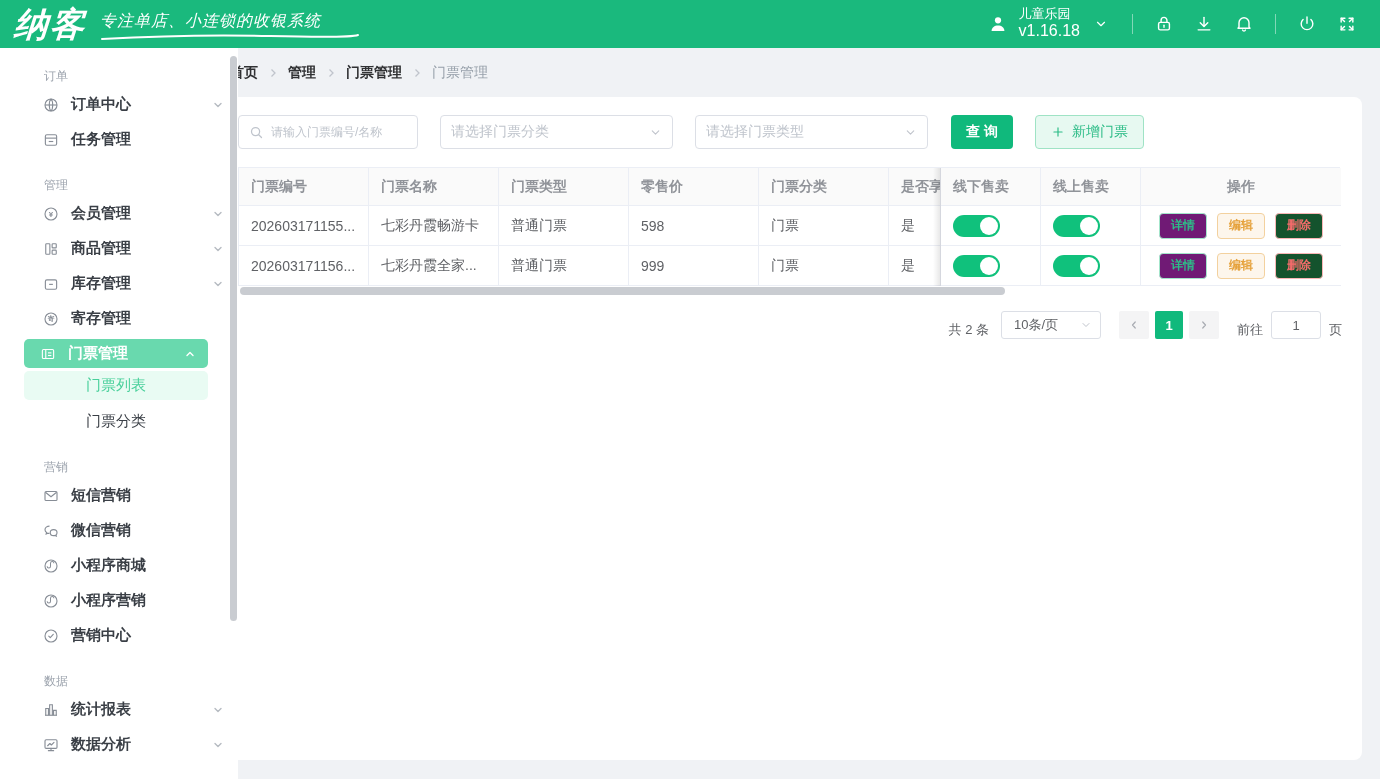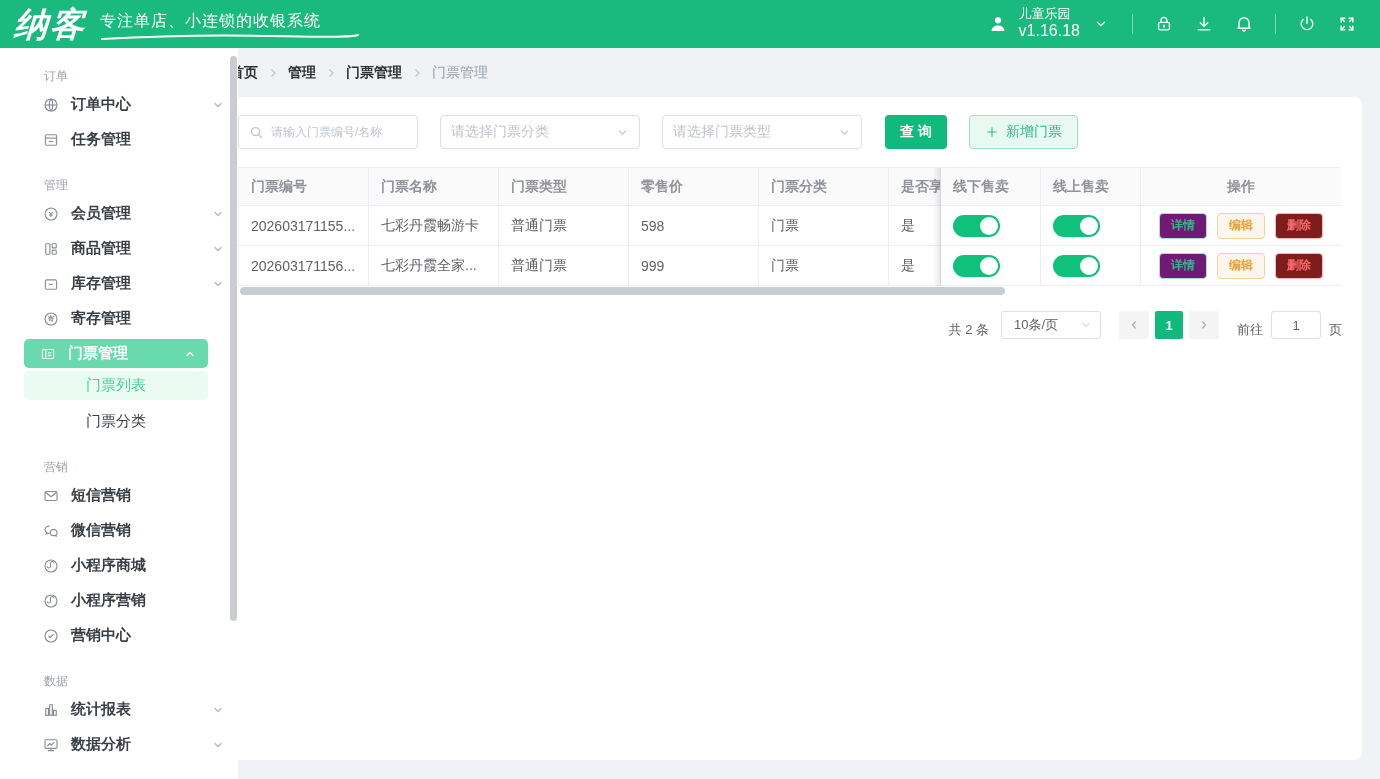--- a/index.html
+++ b/index.html
@@ -2,21 +2,21 @@
 <html><head>
 <meta charset="utf-8">
 <style>
   * { box-sizing: border-box; margin: 0; padding: 0; }
   html,body { width:1380px; height:779px; overflow:hidden; font-family:"Liberation Sans","DejaVu Sans",sans-serif; background:#f0f2f5; }
 
   
   .topbar { position:absolute; left:0; top:0; width:1380px; height:48px; background:#1ab97d; display:flex; align-items:center; padding:0 20px 0 14px; color:#fff; z-index:30; }
   .logo-text { font-size:34px; font-weight:bold; font-style:italic; letter-spacing:2px; line-height:44px; transform:skew(-4deg); }
   .tagline-wrap { margin-left:14px; margin-top:4px; display:flex; flex-direction:column; }
-  .tagline { font-size:16px; letter-spacing:1px; white-space:nowrap; }
+  .tagline { font-size:16px; font-style:italic; letter-spacing:1px; white-space:nowrap; }
   .tagline-swoosh { margin-top:1px; }
   .tb-right { margin-left:auto; display:flex; align-items:center; gap:14px; }
   .tb-user { display:flex; align-items:center; gap:8px; }
   .tb-names { display:flex; flex-direction:column; line-height:1.15; }
   .tb-store { font-size:13px; }
   .tb-ver { font-size:16px; }
   .tb-divider { width:1px; height:20px; background:rgba(255,255,255,0.45); margin:0 4px; }
   .tb-icon { display:flex; align-items:center; justify-content:center; width:26px; height:26px; cursor:pointer; }
 
   
@@ -41,40 +41,40 @@
   .bc-current { color:#97a0aa; }
 
   .card { margin:0 18px 19px 18px; background:#fff; border-radius:8px; flex:1; padding:18px 20px; position:relative; }
 
   
   .toolbar { display:flex; align-items:center; margin-bottom:18px; }
   .inp { height:34px; border:1px solid #dcdfe6; border-radius:4px; background:#fff; display:flex; align-items:center; padding:0 10px; }
   .search-box { width:180px; margin-right:22px; }
   .search-box input { border:none; outline:none; width:100%; font-size:12px; color:#606266; font-family:inherit; }
   .search-box input::placeholder { color:#bfc4cc; }
-  .sel { width:200px; margin-right:22px; justify-content:space-between; cursor:pointer; }
+  .sel { width:233px; margin-right:22px; justify-content:space-between; cursor:pointer; }
   .sel-text { font-size:14px; color:#bfc4cc; }
   .btn-query { height:34px; width:62px; margin-left:1px; background:#10b97c; color:#fff; border:none; border-radius:4px; font-size:14px; font-weight:bold; cursor:pointer; font-family:inherit; }
   .btn-add { height:34px; margin-left:22px; padding:0 15px; background:#e7f9f1; color:#2dbc87; border:1px solid #9fe3c5; border-radius:4px; font-size:14px; cursor:pointer; display:flex; align-items:center; gap:7px; font-family:inherit; }
 
   
   .dtable { position:relative; width:1102px; border-top:1px solid #ebeef5; border-left:1px solid #ebeef5; border-right:1px solid #ebeef5; }
   .trow { display:grid; grid-template-columns:130px 130px 130px 130px 130px 52px 100px 100px 200px; }
   .th, .td { padding:0 12px; display:flex; align-items:center; border-bottom:1px solid #ebeef5; border-right:1px solid #ebeef5; overflow:hidden; white-space:nowrap; }
   .th:last-child, .td:last-child { border-right:none; }
   .th { height:38px; background:#fafafa; color:#909399; font-size:14px; font-weight:bold; }
   .td { height:40px; color:#606266; font-size:14px; background:#fff; }
   .td.ops, .th.ops { justify-content:center; }
   .fixed-shadow { position:absolute; left:694px; top:0; width:8px; height:118px; background:linear-gradient(to right, rgba(0,0,0,0), rgba(0,0,0,0.10)); pointer-events:none; }
   .toggle { width:47px; height:22px; border-radius:11px; background:#10c17c; position:relative; display:inline-block; cursor:pointer; }
   .toggle::after { content:""; position:absolute; right:2px; top:2px; width:18px; height:18px; border-radius:50%; background:#fff; }
   .btn-mini { height:26px; padding:0 11px; font-size:12px; border-radius:4px; border:1px solid; cursor:pointer; font-family:inherit; font-weight:bold; }
   .btn-detail { color:#2dbc87; border-color:#a3e6cb; background:#701a75; margin-right:10px; }
   .btn-edit { color:#e6a23c; border-color:#f3d19e; background:#fdf6ec; margin-right:10px; }
-  .btn-delete { color:#f56c6c; border-color:#fab6b6; background:#7f1d1d; }
+  .btn-delete { color:#f56c6c; border-color:#fab6b6; background:#14532d; }
   .h-scrollbar { position:relative; width:1102px; height:9px; margin-top:1px; }
   .h-thumb { position:absolute; left:2px; top:0; width:765px; height:8px; border-radius:4px; background:#c9ccd1; cursor:pointer; }
 
   
   .pagination { margin-top:15px; display:flex; align-items:flex-end; justify-content:flex-end; font-size:13px; color:#606266; gap:0; }
   .pg-total { margin-right:12px; }
   .pg-size { width:100px; height:28px; border:1px solid #dcdfe6; border-radius:3px; display:flex; align-items:center; justify-content:space-between; padding:0 8px 0 12px; margin-right:18px; cursor:pointer; background:#fff; }
   .pg-btn { width:30px; height:28px; background:#f4f4f5; border-radius:2px; display:flex; align-items:center; justify-content:center; color:#a8abb2; cursor:pointer; }
   .pg-prev { margin-right:6px; }
   .pg-next { margin-left:6px; }

